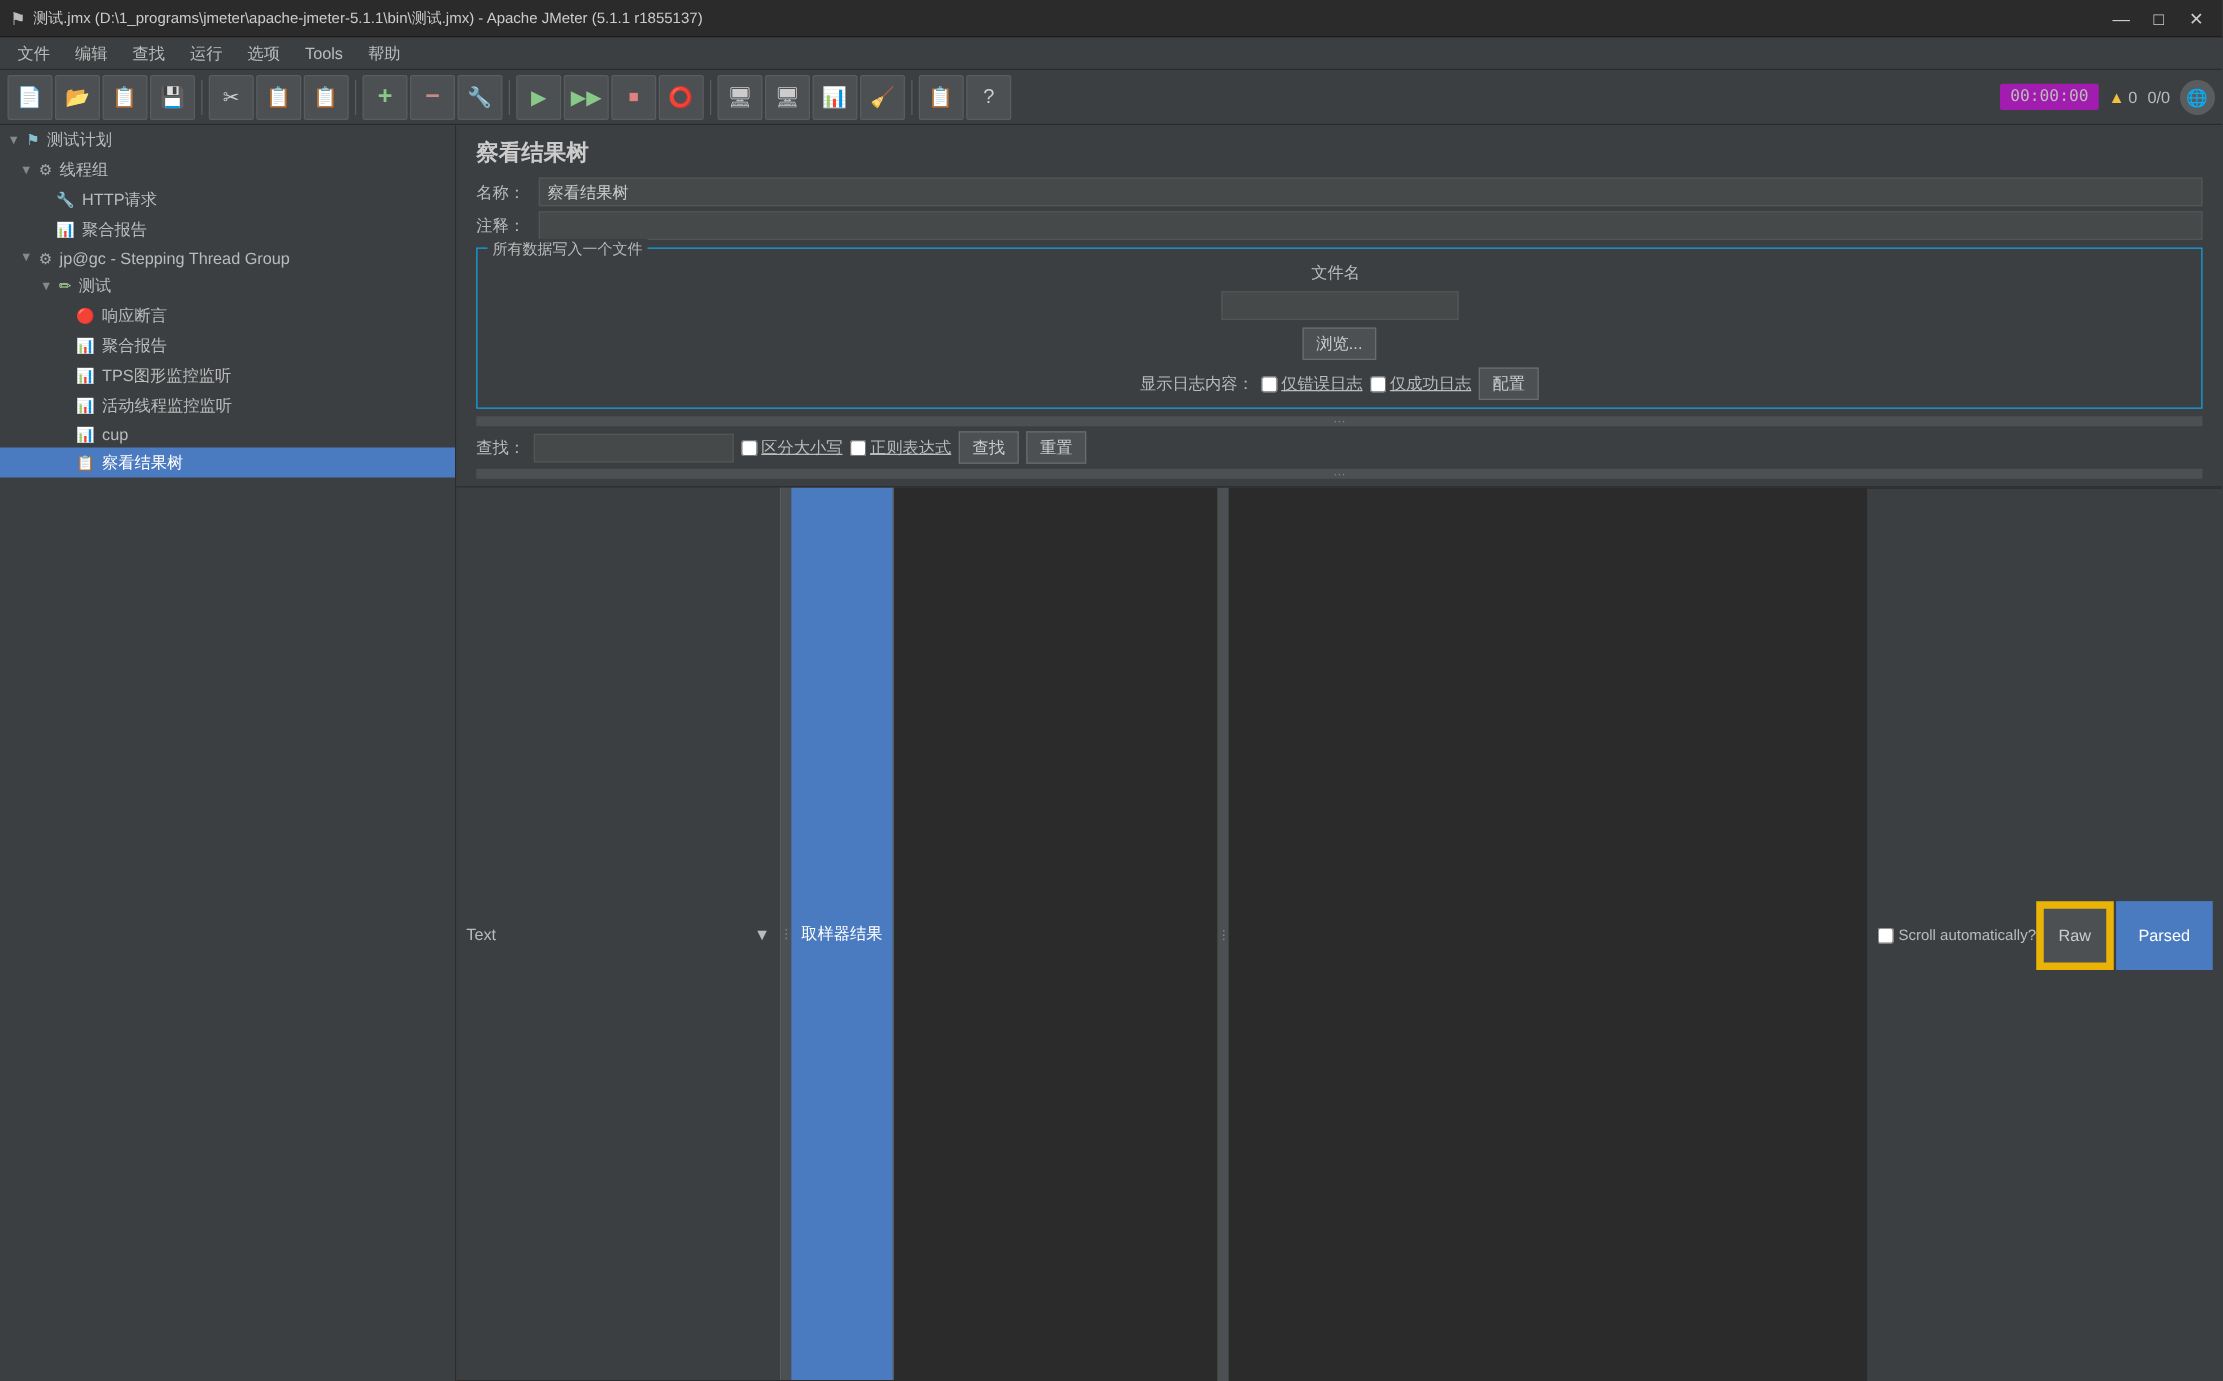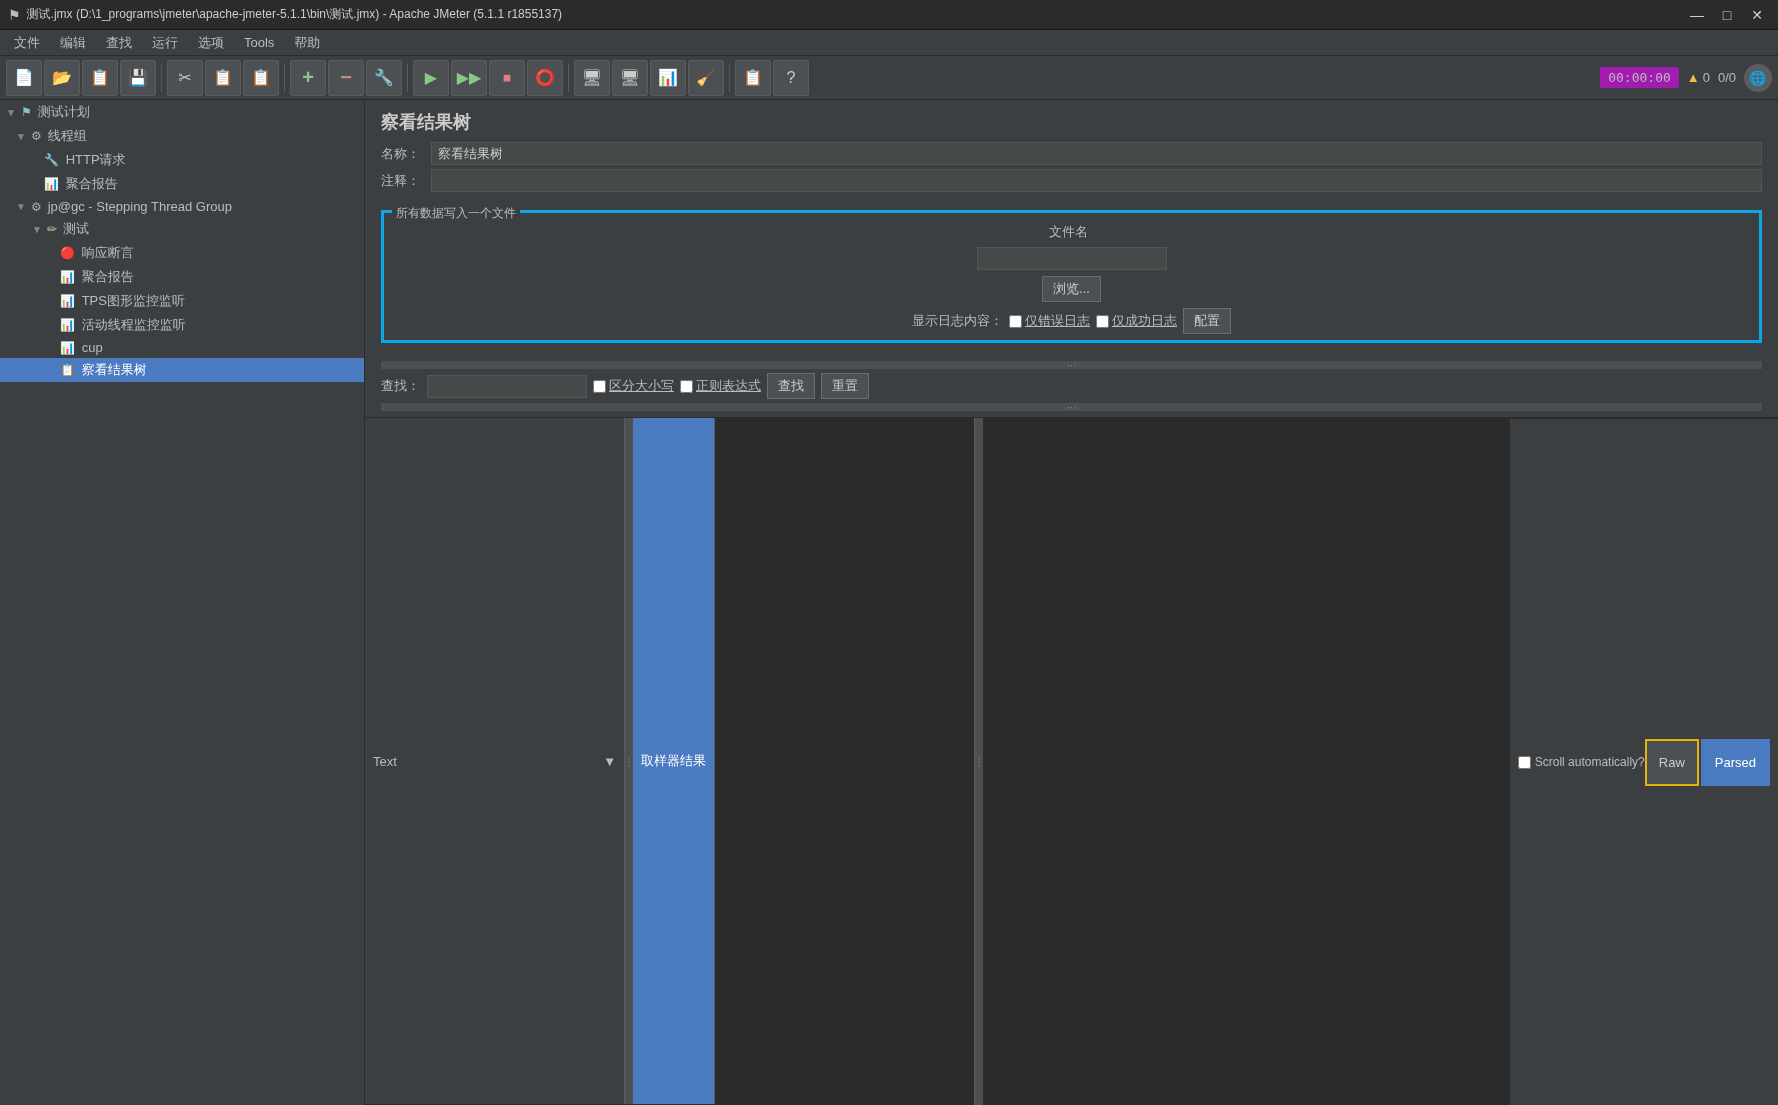--- a/index.html
+++ b/index.html
@@ -194,22 +194,22 @@
       background: #45494a;
       border: 1px solid #555;
       color: #cccccc;
       padding: 3px 6px;
       font-size: 13px;
       outline: none;
     }
 
     
     .file-section {
-      border: 3px solid #0ea5e9;
-      margin: 18px 0;
+      border: 1px solid #0ea5e9;
+      margin: 6px 0;
       padding: 6px 8px;
       position: relative;
     }
     .file-section-legend {
       position: absolute;
       top: -8px;
       left: 8px;
       background: #3c3f41;
       padding: 0 4px;
       font-size: 12px;
@@ -355,21 +355,21 @@
       gap: 4px;
       font-size: 12px;
     }
     .raw-parsed-tabs {
       display: flex;
       gap: 2px;
     }
     .raw-parsed-tab {
       padding: 14px 12px;
       background: #4c5052;
-      border: 2px solid #eab308;
+      border: 6px solid #eab308;
       cursor: pointer;
       font-size: 13px;
       color: #cccccc;
     }
     .raw-parsed-tab.active {
       background: #4a7abf;
       color: #ffffff;
       border-color: #4a7abf;
     }
 

